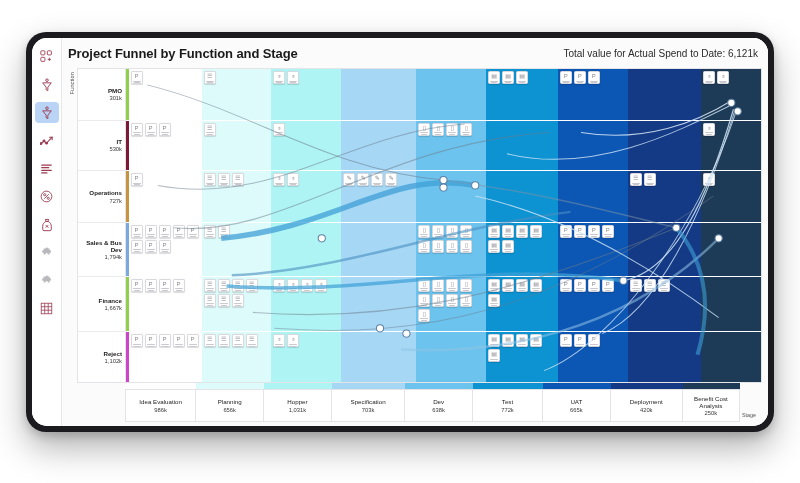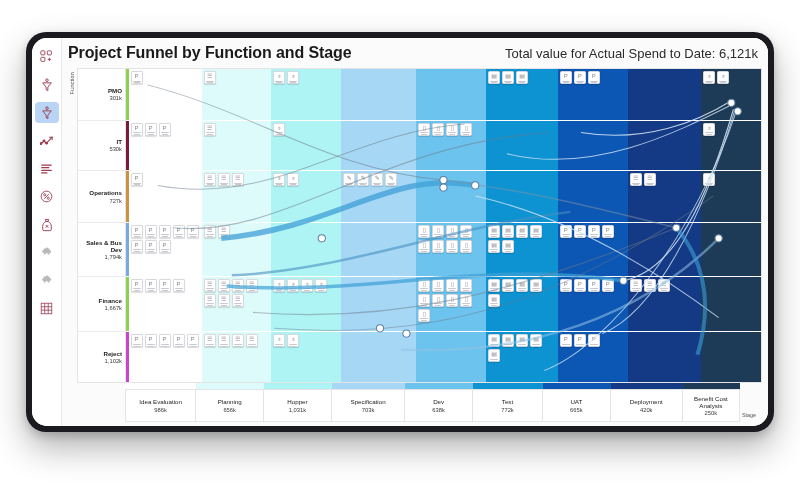--- a/index.html
+++ b/index.html
@@ -34,22 +34,22 @@
   .rail-btn.active { background:#b9d4f5; }
   .rail-btn svg { display:block; }
 
   
   .main { flex:1; display:flex; flex-direction:column; min-width:0; background:#fbfbfb; }
 
   .titlebar {
     height:30px; flex:0 0 30px; display:flex; align-items:center;
     padding:0 10px 0 6px; background:#fbfbfb;
   }
-  .chart-title { font-size:16px; font-weight:700; color:#1a1a1a; letter-spacing:-0.1px; }
-  .total-label { margin-left:auto; font-size:13px; color:#2b2b2b; }
+  .chart-title { font-size:13px; font-weight:700; color:#1a1a1a; letter-spacing:-0.1px; }
+  .total-label { margin-left:auto; font-size:10px; color:#2b2b2b; }
 
   
   .plot-wrap { flex:1; display:flex; flex-direction:column; padding:0 6px 4px 4px; min-height:0; }
   .plot-row { flex:1; display:flex; min-height:0; }
 
   
   .axis-y-title {
     width:11px; flex:0 0 11px; display:flex; align-items:flex-start; justify-content:center;
     padding-top:4px;
   }

